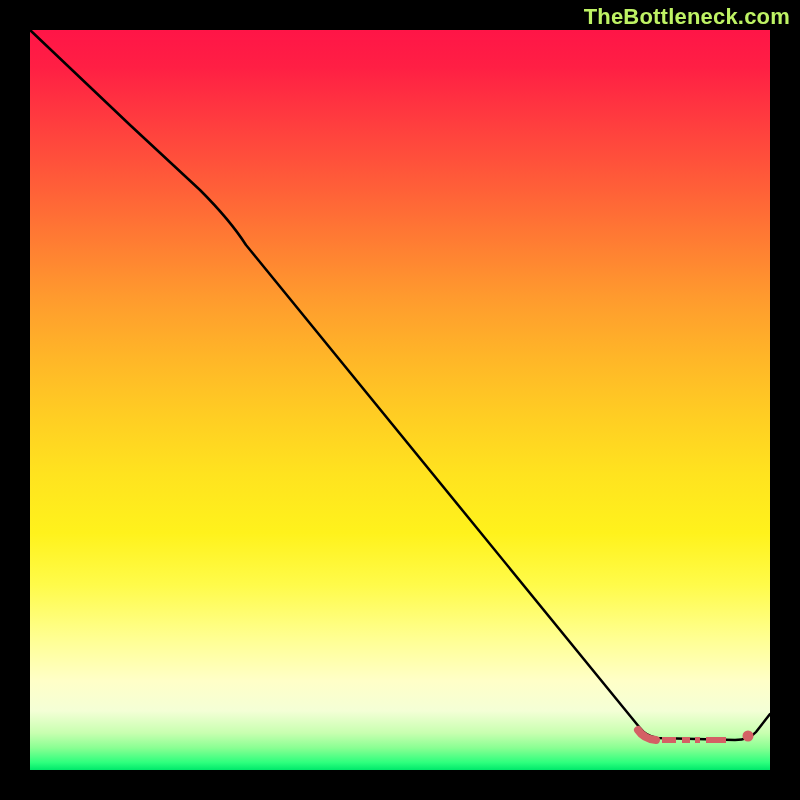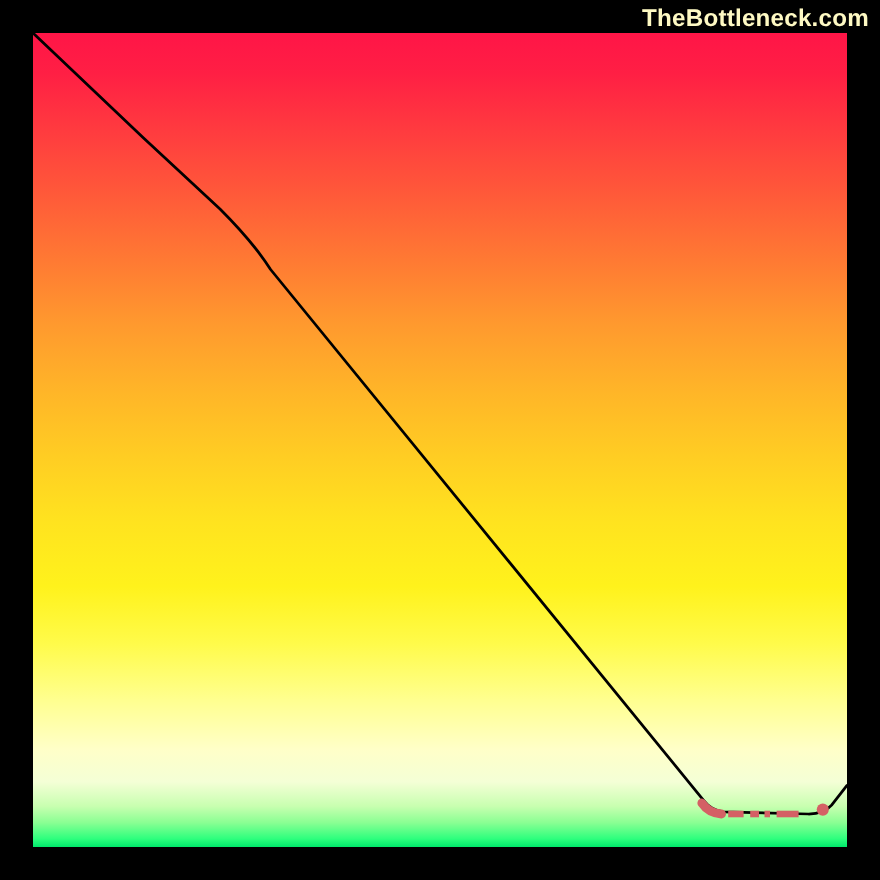--- a/index.html
+++ b/index.html
@@ -5,21 +5,21 @@
 * { margin: 0; padding: 0; box-sizing: border-box; }
 html, body { width: 800px; height: 800px; overflow: hidden; background: #000; }
 .container { position: relative; width: 800px; height: 800px; }
 .watermark {
   position: absolute;
   top: 4px;
   right: 10px;
   font-family: Arial, sans-serif;
   font-size: 22px;
   font-weight: bold;
-  color: #fef9c3;
+  color: #bef264;
   z-index: 20;
   letter-spacing: 0.2px;
 }
 .plot-frame {
   position: absolute;
   left: 30px;
   top: 30px;
   width: 740px;
   height: 740px;
   background: #000;

